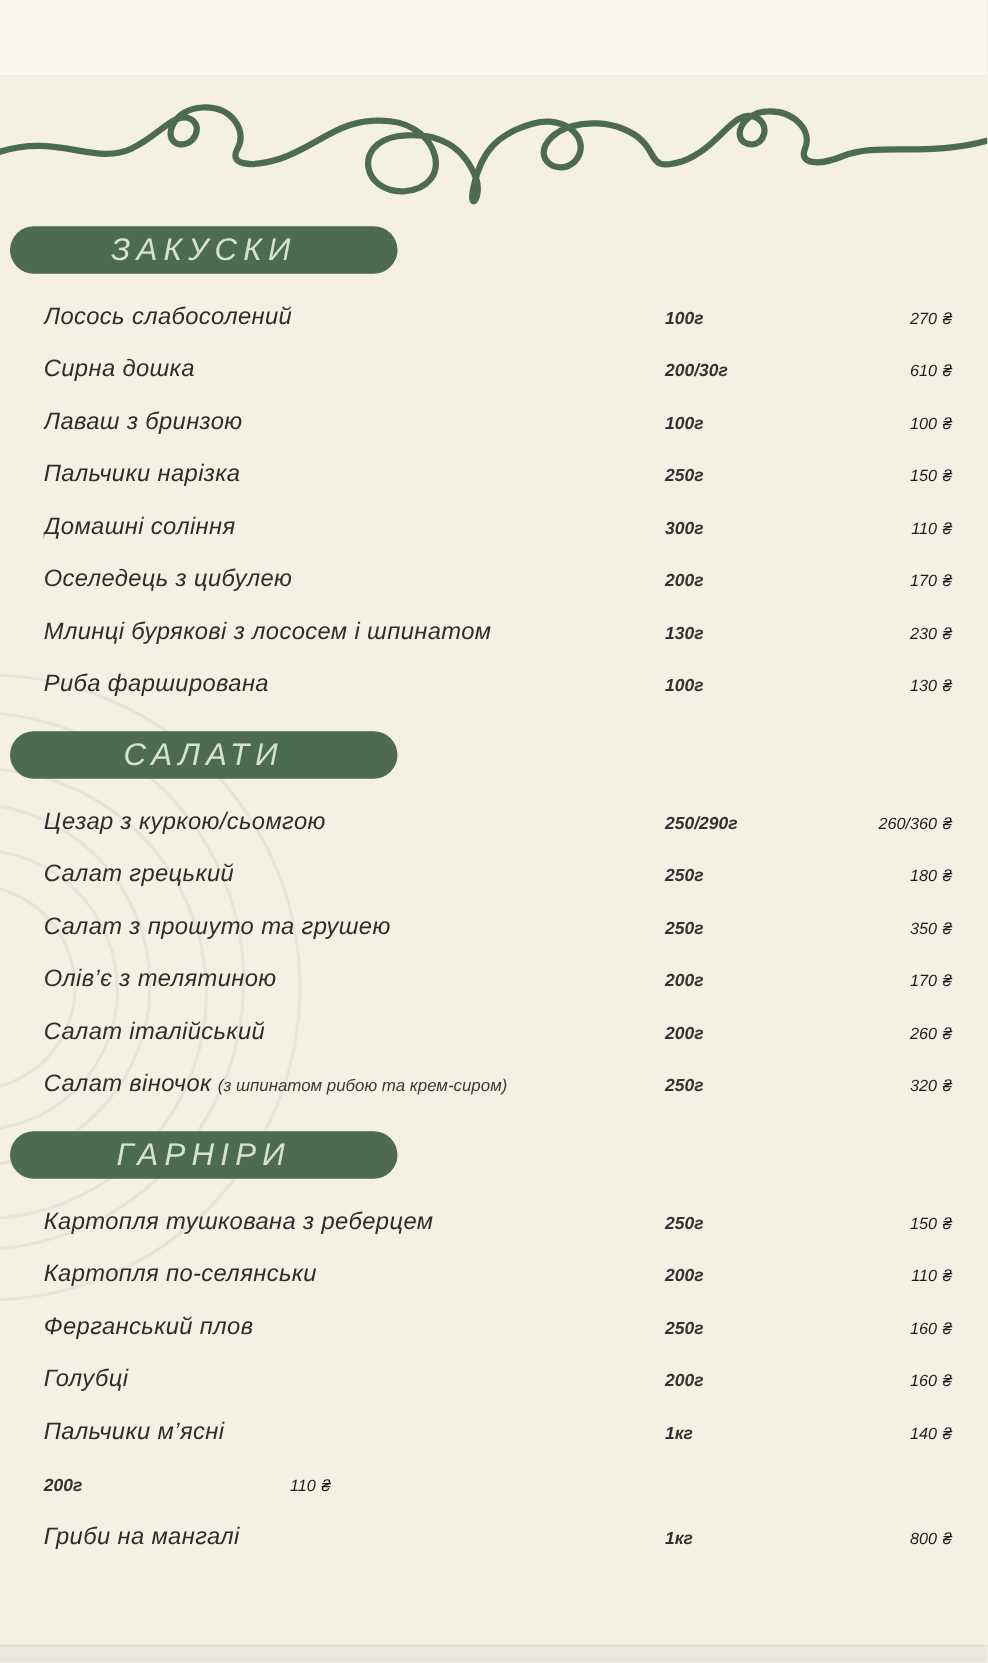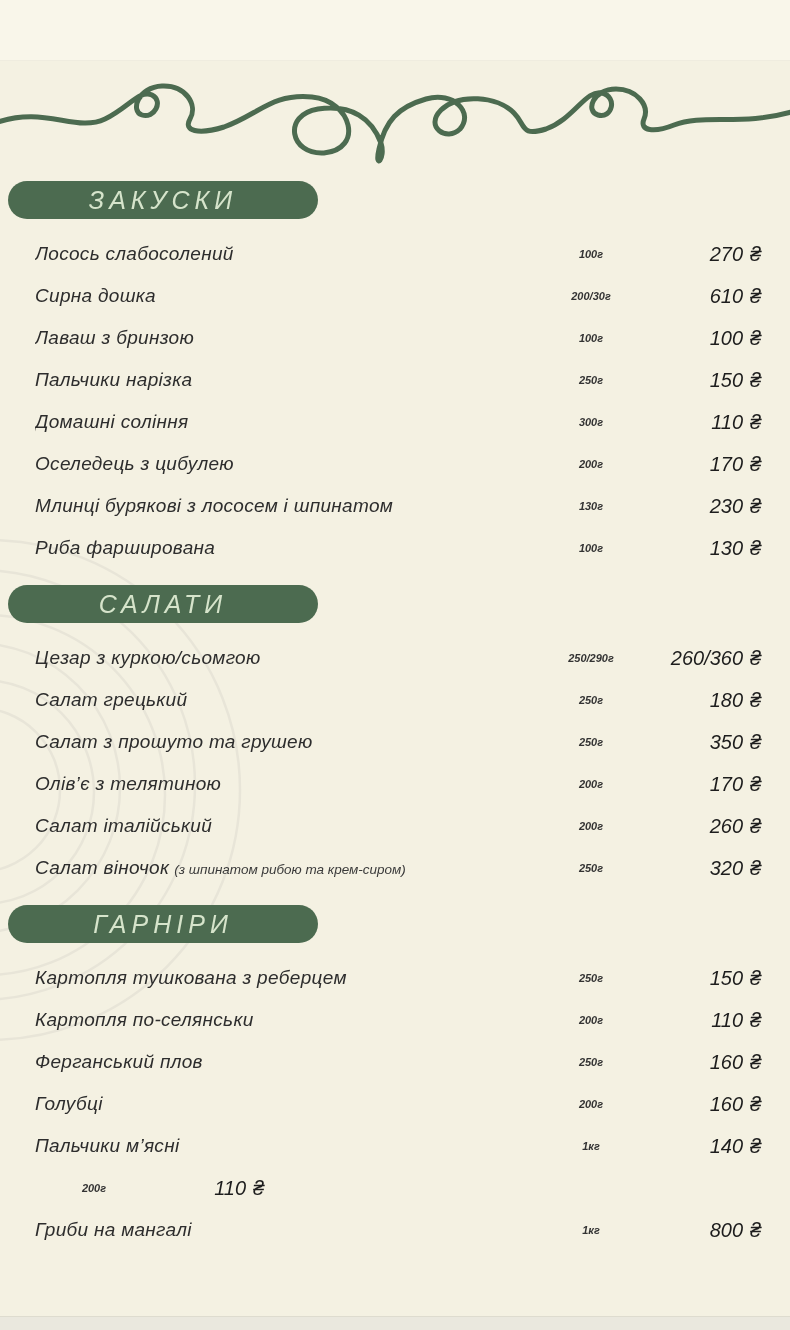--- a/index.html
+++ b/index.html
@@ -34,26 +34,26 @@
   }
   .rows { padding:14px 28px 0 35px; }
   .row { display:flex; align-items:center; height:42px; }
   .nm {
     flex:1; font-size:19px; color:#2d2d2d;
     letter-spacing:0.3px;
     white-space:nowrap; overflow:hidden;
   }
   .nm .note { font-size:13.5px; color:#3a3a3a; margin-left:5px; letter-spacing:0; }
   .wt {
-    width:118px; text-align:center;
-    font-size:11px; font-weight:bold; color:#333333;
+    width:118px; text-align:left;
+    font-size:14px; font-weight:bold; color:#333333;
   }
   .pr {
     width:112px; text-align:right;
-    font-size:20px; color:#1d1d1d;
+    font-size:13px; color:#1d1d1d;
     white-space:nowrap;
   }
   .sec-gap { height:10px; }
   .bottom-strip {
     position:absolute; left:0; bottom:0;
     width:100%; height:13px;
     background:#eae8de;
     border-top:1px solid #dedccf;
   }
 </style>

